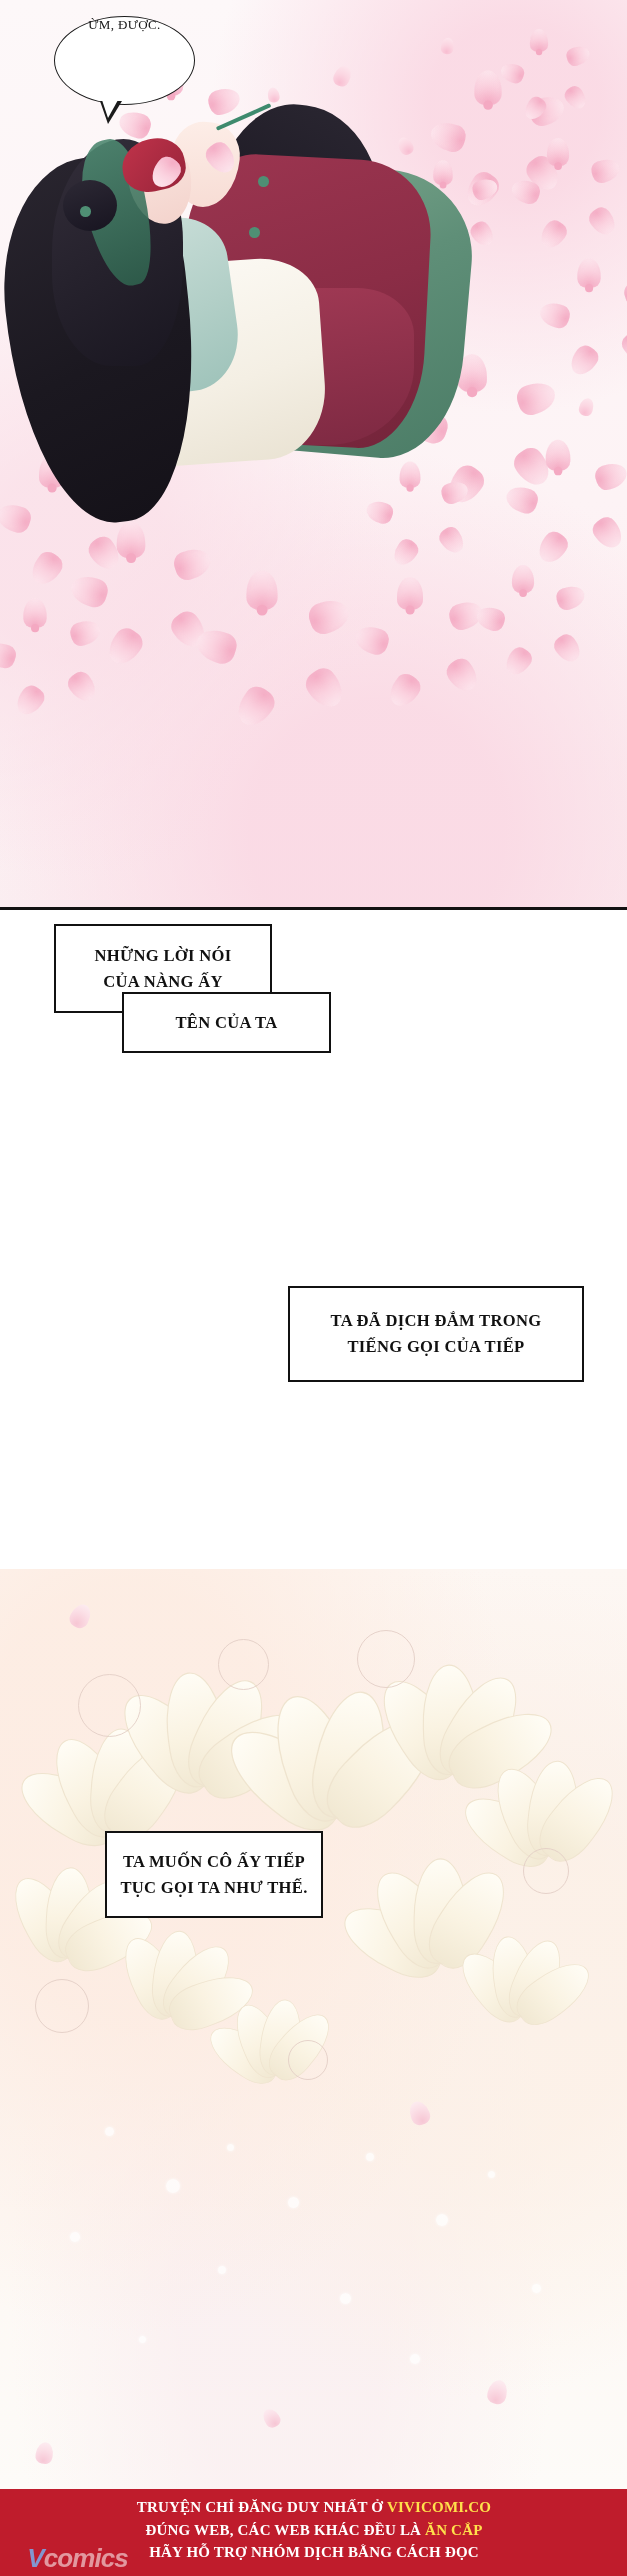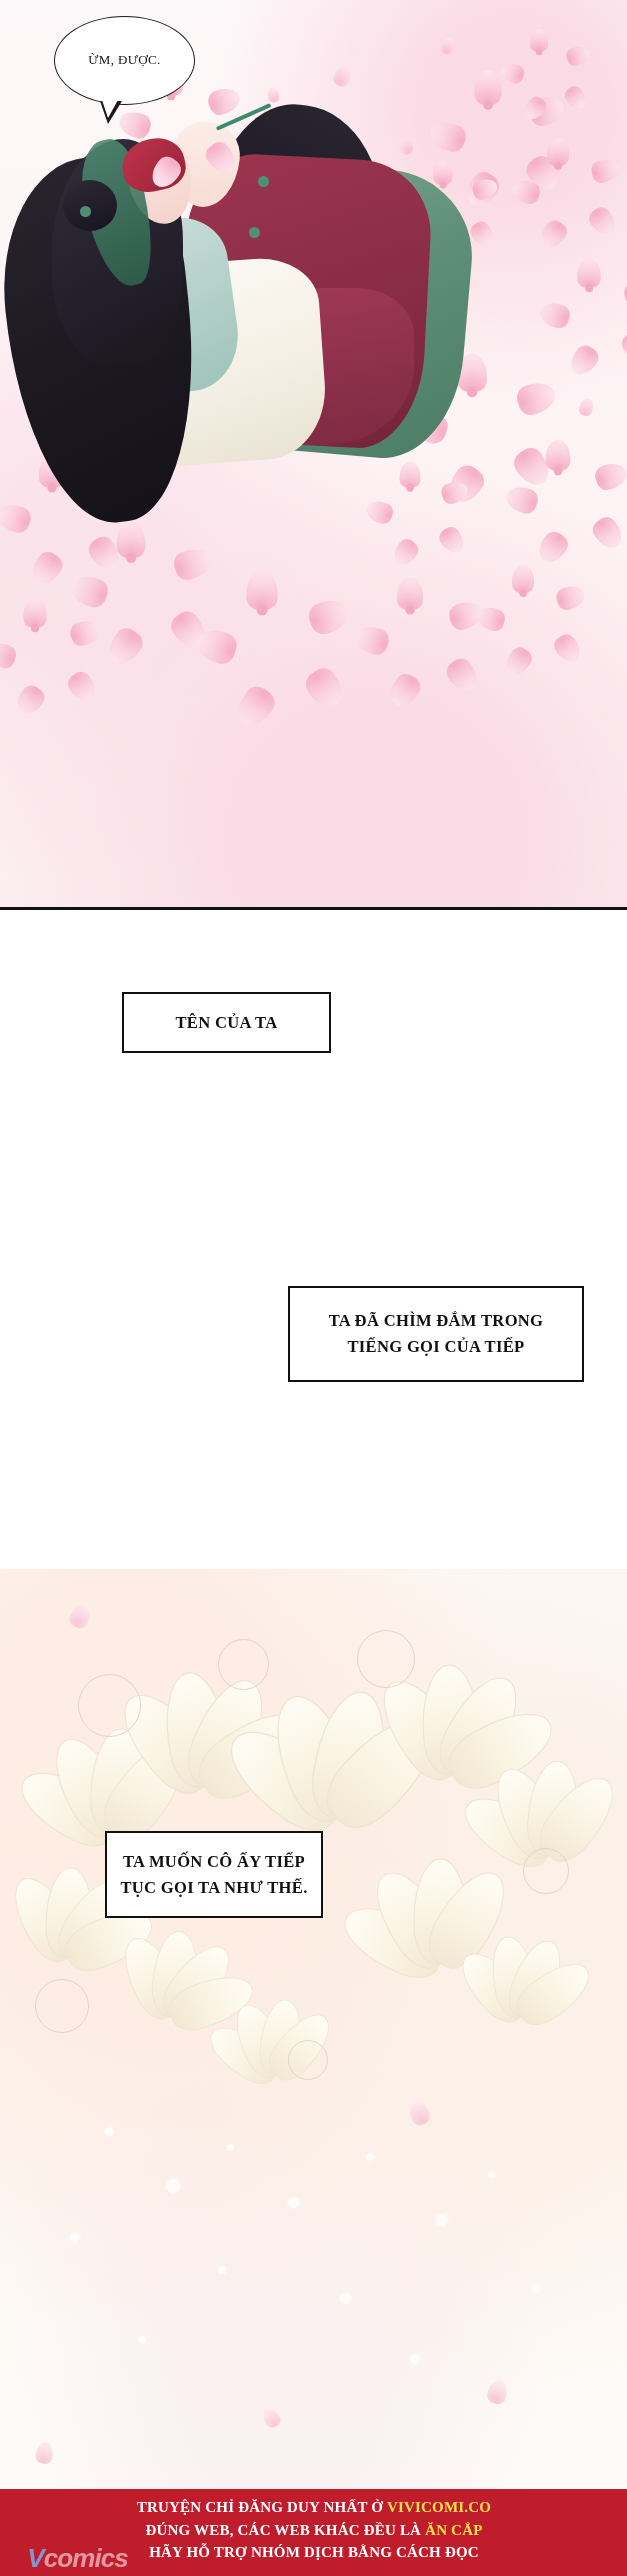--- a/index.html
+++ b/index.html
@@ -171,21 +171,20 @@
 
   
   .bubble {
     position: absolute;
     left: 54px; top: 15.7px;
     width: 139px; height: 87px;
     background: #ffffff;
     border: 1.7px solid #1b1b1b;
     border-radius: 50%;
     display: flex;
-    align-items: center;
     justify-content: center;
   }
   .bubble .tail {
     position: absolute;
     left: 45px; bottom: -20px;
     width: 0; height: 0;
     border-left: 8.7px solid transparent;
     border-right: 14px solid transparent;
     border-top: 23px solid #1b1b1b;
   }
@@ -484,30 +483,36 @@
 
     <div class="bubble">
       <div class="bubble-text">ỪM, ĐƯỢC.</div>
       <div class="tail"></div>
     </div>
   </div>
 
   <div class="panel2">
     <div class="sep" style="top:0;"></div>
 
+    <div class="textbox tb1">
+      <div class="inner">
+        <span>NHỮNG LỜI NÓI</span><br>
+        <span>CỦA NÀNG ẤY</span>
+      </div>
+    </div>
 
     <div class="textbox tb2">
       <div class="inner">
         <span>TÊN CỦA TA</span>
       </div>
     </div>
 
     <div class="textbox tb3">
       <div class="inner">
-        <span>TA ĐÃ CHÌM ĐẮM TRONG</span><br>
+        <span>TA ĐÃ DỊCH ĐẮM TRONG</span><br>
         <span>TIẾNG GỌI CỦA TIẾP</span>
       </div>
     </div>
   </div>
 
   <div class="panel3">
     <div class="p3-wash"></div>
 
     <div class="lily" style="left:52px;top:157px;transform:rotate(-12deg) scale(1.1);">
       <i></i>

